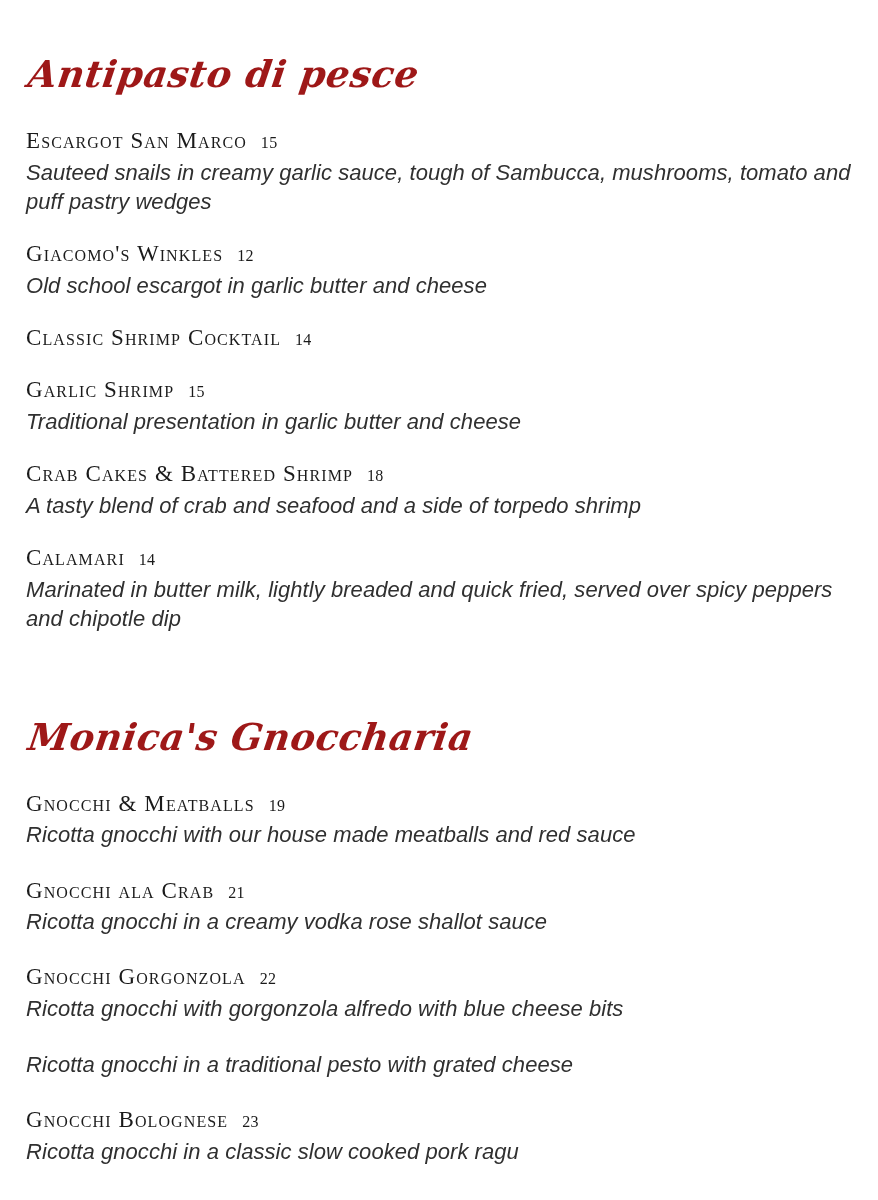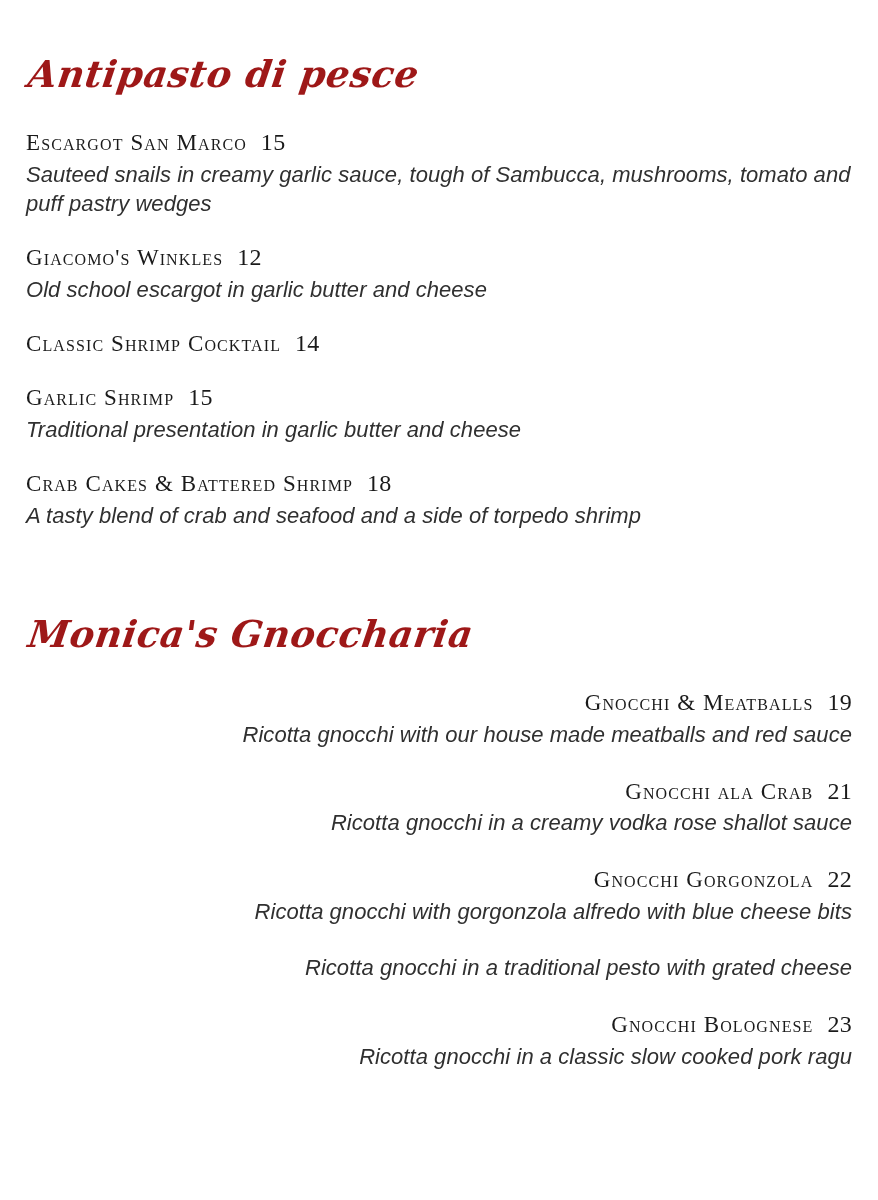--- a/index.html
+++ b/index.html
@@ -60,41 +60,41 @@
   .item-name {
     font-family: "Liberation Serif", "DejaVu Serif", serif;
     font-variant: small-caps;
     font-size: 23px;
     line-height: 1.25;
     color: #1a1a1a;
     letter-spacing: 1.1px;
   }
   .item-price {
     font-family: "Liberation Serif", "DejaVu Serif", serif;
-    font-size: 24px;
+    font-size: 16px;
     line-height: 1.25;
     color: #1a1a1a;
     margin-left: 14px;
     letter-spacing: 0.3px;
   }
 
   
   .item-desc {
     font-family: "Liberation Sans", "DejaVu Sans", sans-serif;
     font-style: italic;
     font-weight: 400;
     font-size: 22px;
     line-height: 1.32;
     color: #303030;
     letter-spacing: 0.05px;
     max-width: 836px;
   }
 
   
-  .section-block-2 .menu-item { margin-bottom: 27px; text-align: right; }
+  .section-block-2 .menu-item { margin-bottom: 27px; }
 </style>
 </head>
 <body>
 
 <div class="page">
 
   <div class="section-block-1">
 
     <div class="section-heading">Antipasto di pesce</div>
 
@@ -127,20 +127,26 @@
         <div class="item-desc">Traditional presentation in garlic butter and cheese</div>
       </div>
 
       <div class="menu-item">
         <div class="item-line">
           <span class="item-name">Crab Cakes &amp; Battered Shrimp</span><span class="item-price">18</span>
         </div>
         <div class="item-desc">A tasty blend of crab and seafood and a side of torpedo shrimp</div>
       </div>
 
+      <div class="menu-item">
+        <div class="item-line">
+          <span class="item-name">Calamari</span><span class="item-price">14</span>
+        </div>
+        <div class="item-desc">Marinated in butter milk, lightly breaded and quick fried, served over spicy peppers and chipotle dip</div>
+      </div>
 
     </div>
   </div>
 
   <div class="section-block-2">
 
     <div class="section-heading">Monica's Gnoccharia</div>
 
     <div class="items">
 

